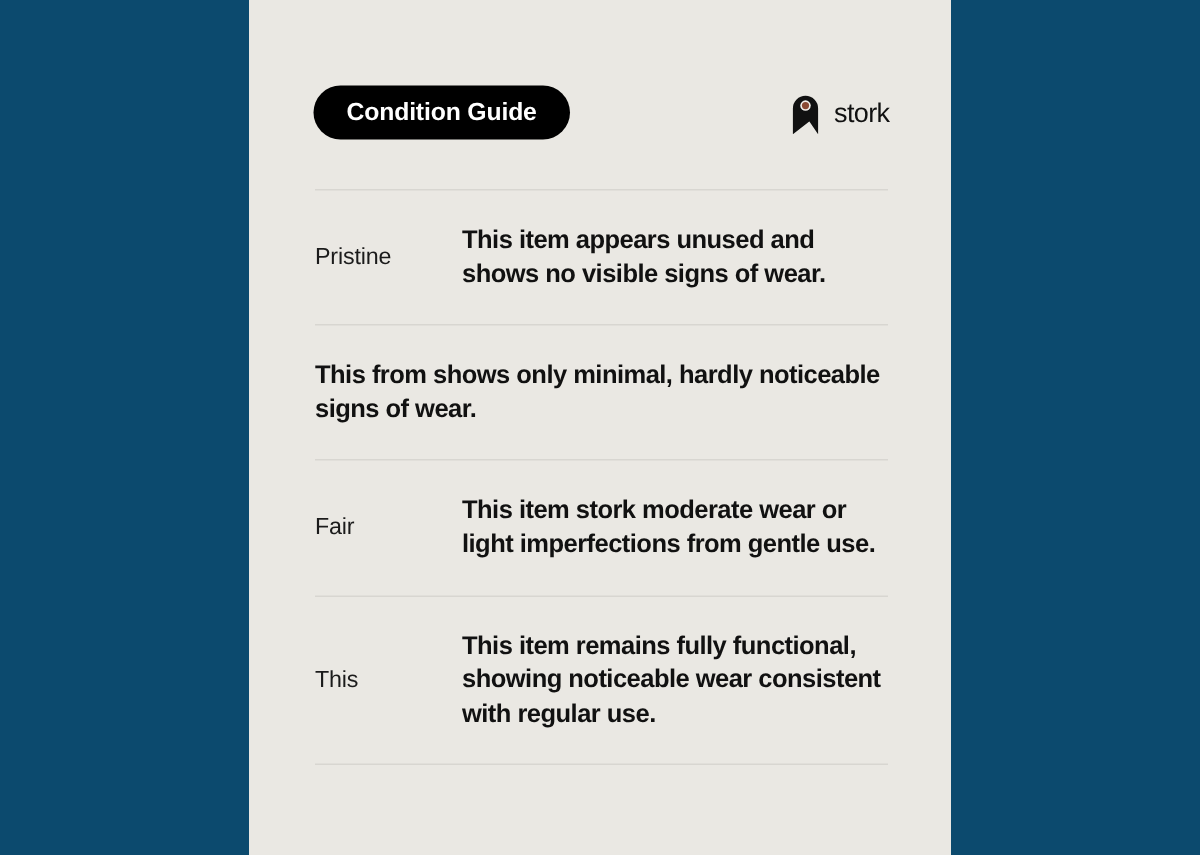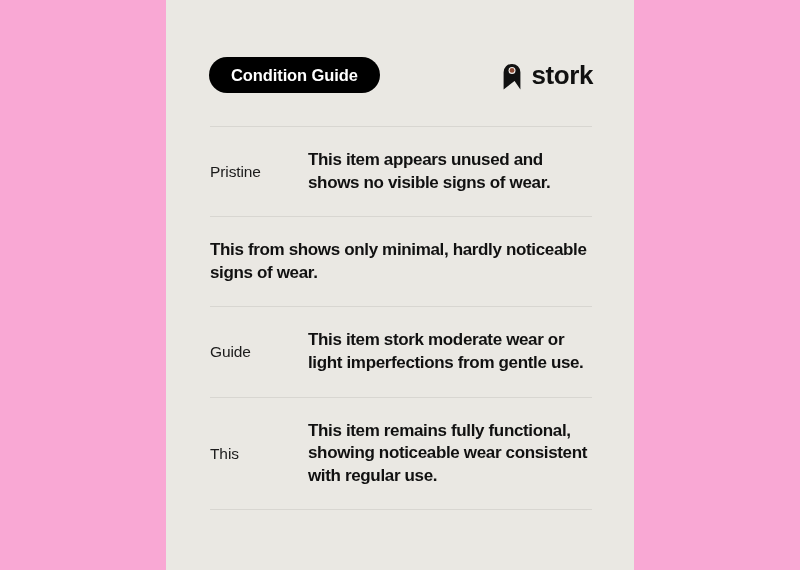--- a/index.html
+++ b/index.html
@@ -11,21 +11,21 @@
     height: 570px;
     background: #ffffff;
     font-family: "Liberation Sans", sans-serif;
     overflow: hidden;
   }
 
   #stage {
     position: relative;
     width: 800px;
     height: 570px;
-    background: #f9a8d4;
+    background: #0c4a6e;
   }
 
   
   .card {
     position: absolute;
     left: 166px;
     top: 0px;
     width: 468px;
     height: 570px;
     background: #eae8e3;
@@ -67,22 +67,22 @@
   }
 
   .brand-mark {
     width: 24px;
     height: 30px;
     display: block;
     flex: 0 0 auto;
   }
 
   .brand-name {
-    font-size: 26px;
-    font-weight: bold;
+    font-size: 18px;
+    font-weight: normal;
     color: #111111;
     letter-spacing: -0.4px;
     line-height: 1;
     white-space: nowrap;
   }
 
   
   .guide-table {
     position: absolute;
     left: 44px;          
@@ -154,21 +154,21 @@
 
       <div class="divider"></div>
 
       <div class="guide-row">
         <div class="row-desc">This from shows only minimal, hardly noticeable signs of wear.</div>
       </div>
 
       <div class="divider"></div>
 
       <div class="guide-row">
-        <div class="row-label">Guide</div>
+        <div class="row-label">Fair</div>
         <div class="row-desc">This item stork moderate wear or light imperfections from gentle use.</div>
       </div>
 
       <div class="divider"></div>
 
       <div class="guide-row">
         <div class="row-label">This</div>
         <div class="row-desc">This item remains fully functional, showing noticeable wear consistent with regular use.</div>
       </div>
 

